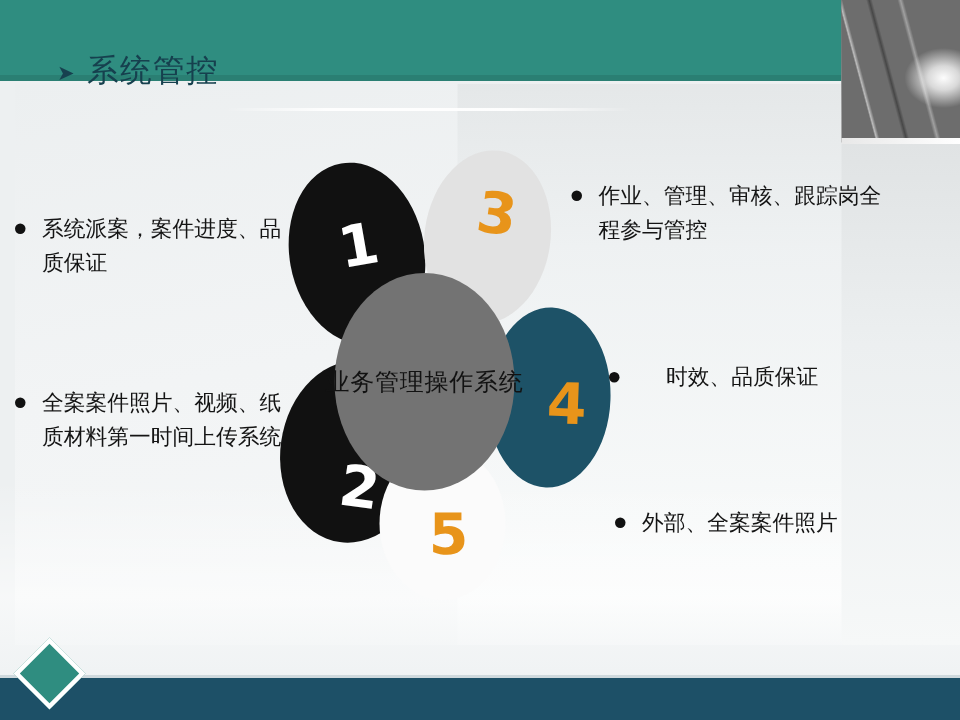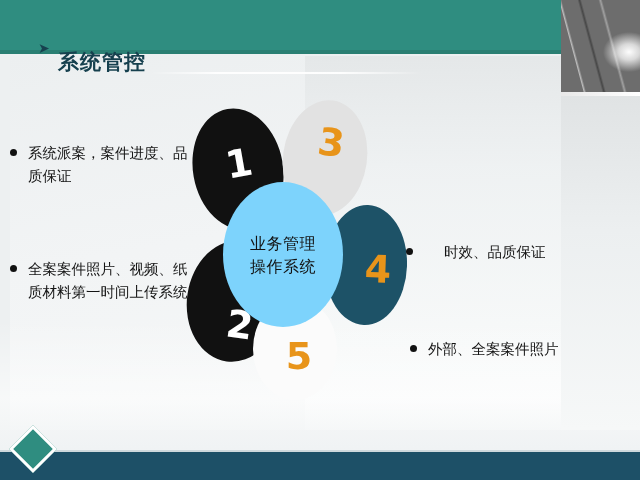--- a/index.html
+++ b/index.html
@@ -58,24 +58,23 @@
     position:absolute;left:561px;top:96px;width:79px;height:334px;
     background:linear-gradient(180deg,#e0e3e4 0%,#eceff0 40%,#f6f8f8 100%);
   }
 
   .title-arrow{
     position:absolute;left:38px;top:41px;
     font-size:14px;line-height:14px;color:#17414f;font-weight:bold;
   }
   .title-text{
     position:absolute;left:58px;top:35px;
-    font-size:21px;line-height:24px;font-weight:bold;color:#16404e;
+    font-size:21px;line-height:24px;font-weight:normal;color:#16404e;
     letter-spacing:1px;
     font-family:"DejaVu Sans","Liberation Sans",sans-serif;
-    margin-top:15px;
   }
   .title-rule{
     position:absolute;left:150px;top:72px;width:272px;height:2px;
     background:linear-gradient(90deg,rgba(255,255,255,0),rgba(255,255,255,.95) 25%,rgba(255,255,255,.95) 70%,rgba(255,255,255,0));
   }
 
   
   .flower{position:absolute;left:175px;top:100px;width:230px;height:300px;}
   .petal{position:absolute;border-radius:50%;}
   .petal .num{
@@ -93,22 +92,22 @@
   .p2 .num{top:62px;font-size:38px;color:#ffffff;left:8px;}
   
   .p4{left:150px;top:105px;width:82px;height:120px;background:#1d5267;transform:rotate(2deg);}
   .p4 .num{top:42px;font-size:38px;color:#e8941a;left:12px;}
   
   .p5{left:78px;top:198px;width:84px;height:102px;background:#fbfbfb;transform:rotate(0deg);}
   .p5 .num{top:36px;font-size:38px;color:#e8941a;left:4px;}
 
   .center-ellipse{
     position:absolute;left:48px;top:82px;width:120px;height:145px;
-    border-radius:50%;background:#7dd3fc;
-    display:flex;flex-direction:column;align-items:center;justify-content:center;
+    border-radius:50%;background:#737373;
+    display:flex;align-items:center;justify-content:center;
   }
   .center-ellipse .cl{
     font-size:16px;line-height:23px;color:#121212;font-weight:normal;
     font-family:"DejaVu Serif","Liberation Serif",serif;
     letter-spacing:.5px;white-space:nowrap;
   }
 
   
   .bullet{position:absolute;display:flex;align-items:flex-start;}
   .bullet .dot{
@@ -190,20 +189,24 @@
   <div class="bullet bL1">
     <div class="dot"></div>
     <div class="btxt">系统派案，案件进度、品质保证</div>
   </div>
 
   <div class="bullet bL2">
     <div class="dot"></div>
     <div class="btxt">全案案件照片、视频、纸质材料第一时间上传系统</div>
   </div>
 
+  <div class="bullet bR1">
+    <div class="dot"></div>
+    <div class="btxt">作业、管理、审核、跟踪岗全程参与管控</div>
+  </div>
 
   <div class="bullet bR2">
     <div class="dot"></div>
     <div class="btxt">时效、品质保证</div>
   </div>
 
   <div class="bullet bR3">
     <div class="dot"></div>
     <div class="btxt">外部、全案案件照片</div>
   </div>

